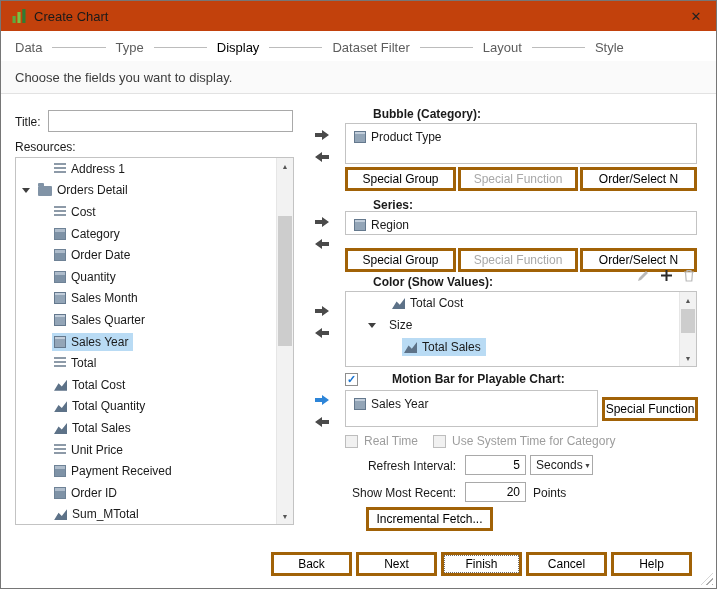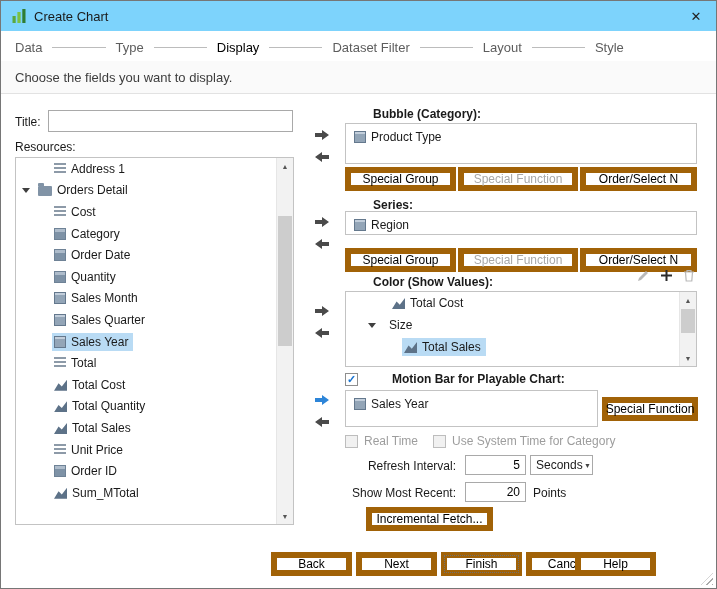--- a/index.html
+++ b/index.html
@@ -4,21 +4,21 @@
 <style>
   * { margin:0; padding:0; box-sizing:border-box; }
   html,body { background:#fff; }
   body { font-family:"Liberation Sans", sans-serif; font-size:12px; color:#1a1a1a; }
 
   .window { position:relative; width:717px; height:589px; background:#fff;
             border:1px solid #767676; overflow:hidden; }
 
   
   .titlebar { position:absolute; top:0; left:0; right:0; height:30px;
-              display:flex; align-items:center; padding:0 6px 0 10px; background:#7dd3fc; }
+              display:flex; align-items:center; padding:0 6px 0 10px; background:#c2410c; }
   .title-text { font-size:13px; margin-left:7px; }
   .close-btn { margin-left:auto; width:28px; height:24px; border:none; background:none;
                font-size:13px; color:#222; display:flex; align-items:center; justify-content:center; cursor:pointer; }
 
   
   .steps { position:absolute; top:34px; left:14px; right:14px; height:24px;
            display:flex; align-items:center; font-size:13px; color:#5d5d5d; }
   .step { white-space:nowrap; }
   .step.active { color:#000000; }
   .step-line { flex:1 1 40px; max-width:88px; height:1px; background:#bcbcbc; margin:0 10px; }
@@ -70,21 +70,21 @@
 
   
   .mover { position:absolute; left:307px; width:28px; display:flex; flex-direction:column; gap:3px; }
   .arrow-btn { width:28px; height:19px; border:none; background:none; display:flex;
                align-items:center; justify-content:center; cursor:pointer; }
   .arrow-btn svg { display:block; }
   .arrow-fill { fill:#4a4a4a; }
   .arrow-blue .arrow-fill { fill:#2d85d8; }
 
   
-  .btn { border:6px solid #a16207; background:#fff; font:inherit; display:flex;
+  .btn { border:3px solid #a16207; background:#fff; font:inherit; display:flex;
          align-items:center; justify-content:center; cursor:pointer; white-space:nowrap; }
   .btn.disabled { color:#a8a8a8; }
   .btnrow { position:absolute; left:344px; width:352px; display:flex; gap:2px; }
   .btnrow .btn { height:24px; }
   .abs-btn { position:absolute; }
   .btn.focused { outline:1px dotted #707070; outline-offset:-4px; }
 
   
   .chkrow { position:absolute; display:flex; align-items:center; gap:6px; }
   .chk { width:13px; height:13px; border:1px solid #8e8e8e; background:#fff; flex:none;
@@ -251,20 +251,27 @@
       </div>
 
       <div class="row" style="padding-left: 22px;">
         <span class="expander"></span>
         <span class="cell">
           <span class="fld lines"></span>
           <span class="lbl">Unit Price</span>
         </span>
       </div>
 
+      <div class="row" style="padding-left: 22px;">
+        <span class="expander"></span>
+        <span class="cell">
+          <span class="fld table"></span>
+          <span class="lbl">Payment Received</span>
+        </span>
+      </div>
 
       <div class="row" style="padding-left: 22px;">
         <span class="expander"></span>
         <span class="cell">
           <span class="fld table"></span>
           <span class="lbl">Order ID</span>
         </span>
       </div>
 
       <div class="row" style="padding-left: 22px;">
@@ -450,16 +457,16 @@
   <span class="lbl-static" style="left:330px; top:485px; width:125px; text-align:right;">Show Most Recent:</span>
   <input class="txt" style="left: 464px; top: 481px; width: 61px; height: 20px; text-align: right;" value="20">
   <span class="lbl-static" style="left:532px; top:485px;">Points</span>
 
   <button class="btn abs-btn" style="left:365px; top:506px; width:127px; height:24px;">Incremental Fetch...</button>
 
   <button class="btn abs-btn" style="left:270px; top:551px; width:81px; height:24px;">Back</button>
   <button class="btn abs-btn" style="left:355px; top:551px; width:81px; height:24px;">Next</button>
   <button class="btn abs-btn focused" style="left:440px; top:551px; width:81px; height:24px;">Finish</button>
   <button class="btn abs-btn" style="left:525px; top:551px; width:81px; height:24px;">Cancel</button>
-  <button class="btn abs-btn" style="left:574px; top:551px; width:81px; height:24px;">Help</button>
+  <button class="btn abs-btn" style="left:610px; top:551px; width:81px; height:24px;">Help</button>
 
   <div class="grip"></div>
 </div>
 
 </body></html>

